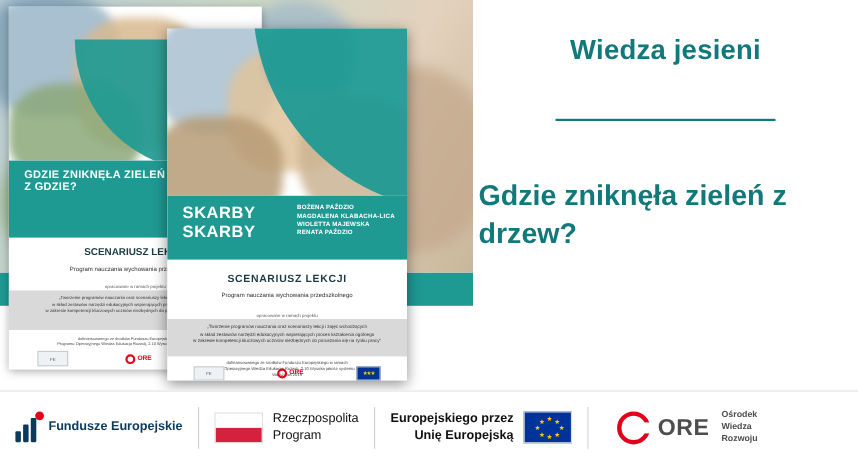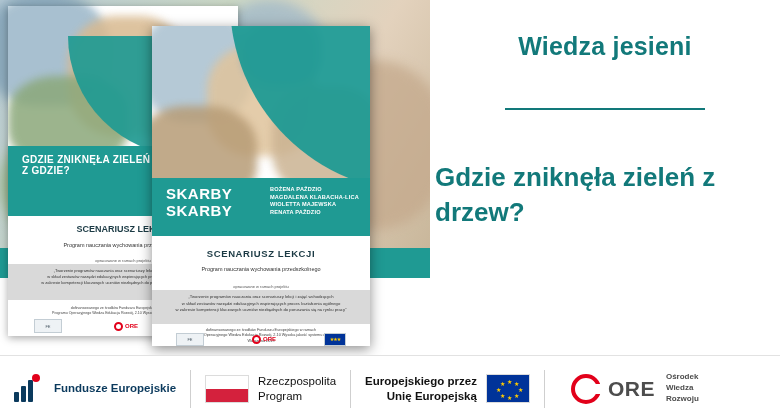--- a/index.html
+++ b/index.html
@@ -288,21 +288,21 @@
     align-items: center;
   }
   .logo-group {
     display: flex;
     align-items: center;
     height: 100%;
   }
   .fe-logo {
     display: flex;
     align-items: center;
-    gap: 14px;
+    gap: 4px;
     margin-left: 14px;
   }
   .fe-mark {
     position: relative;
     width: 26px; height: 30px;
   }
   .fe-mark .bar {
     position: absolute;
     bottom: 2px;
     width: 5px;

